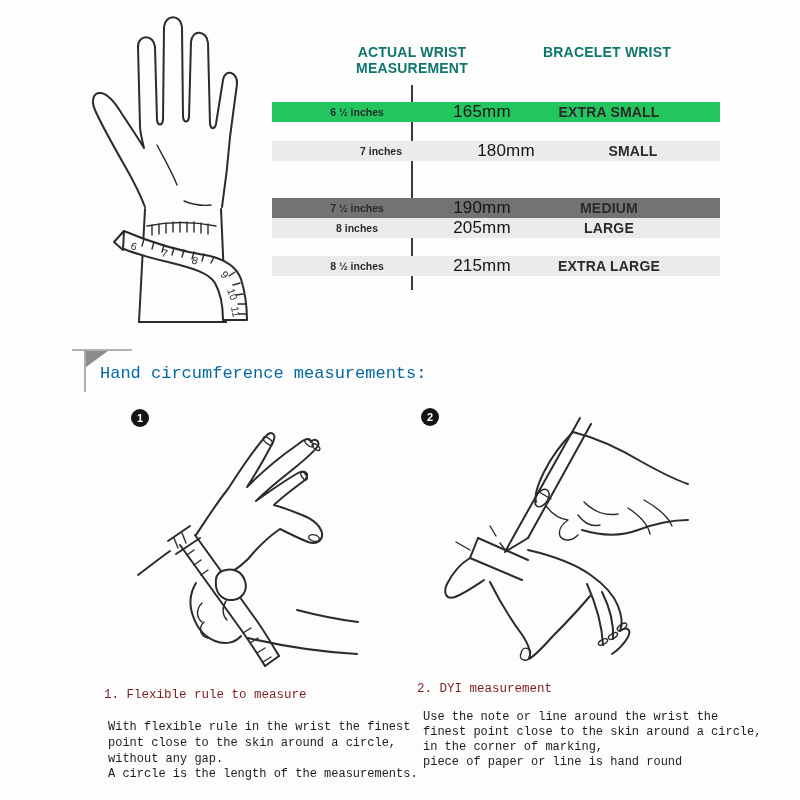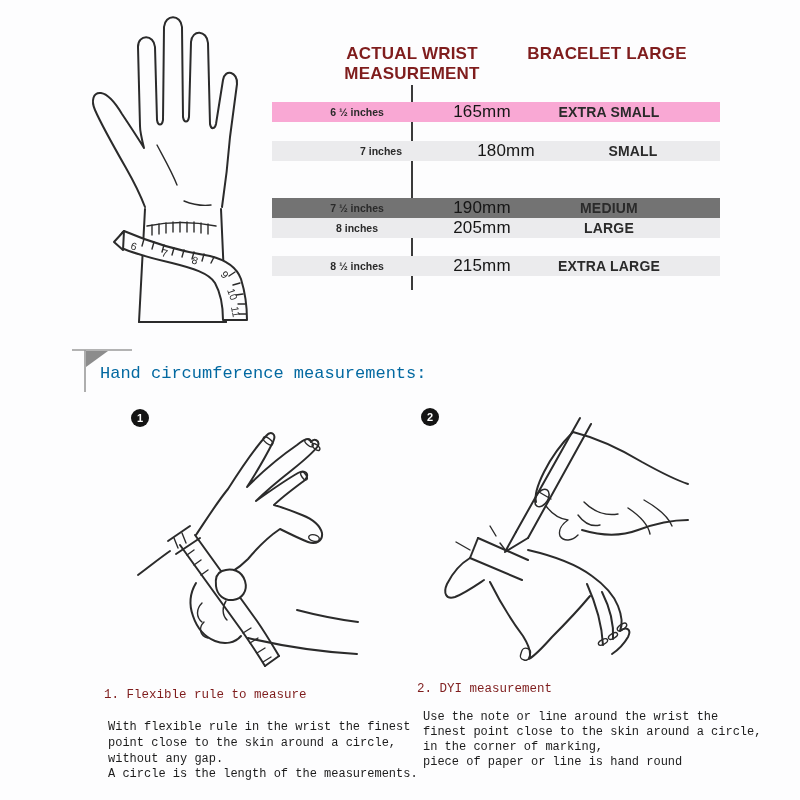--- a/index.html
+++ b/index.html
@@ -1,21 +1,21 @@
 <!DOCTYPE html>
 <html><head>
 <meta charset="utf-8">
 <style>
   html,body{margin:0;padding:0;}
   body{font-family:"Liberation Sans",sans-serif;background:#fff;}
   #canvas{position:relative;width:800px;height:800px;background:#fdfdfe;overflow:hidden;}
   .abs{position:absolute;}
 
   
-  .chart-header{font-weight:700;font-size:17px;letter-spacing:.2px;color:#7f1d1d;text-align:center;}
+  .chart-header{font-weight:700;font-size:14px;letter-spacing:.2px;color:#0f766e;text-align:center;}
   .size-row{display:flex;align-items:center;height:20px;width:448px;left:272px;}
   .cell-inches{width:170px;text-align:center;font-size:10.5px;font-weight:700;color:#2a2a2a;}
   .cell-mm{width:80px;text-align:center;font-size:17px;font-weight:400;color:#161616;letter-spacing:.2px;}
   .cell-size{width:174px;text-align:center;font-size:14px;font-weight:700;color:#2a2a2a;letter-spacing:.2px;}
   .v-divider{width:2px;left:411px;top:85px;height:205px;}
 
   
   .section-heading{font-family:"Liberation Mono",monospace;font-size:17px;color:#0369a1;white-space:nowrap;}
 
   
@@ -117,25 +117,25 @@
       <text class="tapenum" transform="translate(70 247) rotate(16)">6</text>
       <text class="tapenum" transform="translate(101 254) rotate(14)">7</text>
       <text class="tapenum" transform="translate(131 261) rotate(18)">8</text>
       <text class="tapenum" transform="translate(160 273) rotate(48)">9</text>
       <text class="tapenum" transform="translate(167 288) rotate(70)">10</text>
       <text class="tapenum" transform="translate(171 305) rotate(80)">11</text>
     </g>
   </svg>
 
   <div class="abs chart-header" style="left:312px;top:44px;width:200px;">ACTUAL WRIST MEASUREMENT</div>
-  <div class="abs chart-header" style="left:517px;top:44px;width:180px;">BRACELET LARGE</div>
+  <div class="abs chart-header" style="left:517px;top:44px;width:180px;">BRACELET WRIST</div>
 
   <div class="abs v-divider" style="background:#3a3a3a;"></div>
 
-  <div class="abs size-row" style="top:102px;background:#f9a8d4;">
+  <div class="abs size-row" style="top:102px;background:#22c55e;">
     <div class="cell-inches">6 ½ inches</div>
     <div class="cell-mm">165mm</div>
     <div class="cell-size">EXTRA SMALL</div>
   </div>
   <div class="abs size-row" style="top:141px;background:#ebebed;justify-content:flex-end;">
     <div class="cell-inches">7 inches</div>
     <div class="cell-mm">180mm</div>
     <div class="cell-size">SMALL</div>
   </div>
   <div class="abs size-row" style="top:198px;background:#737373;">

